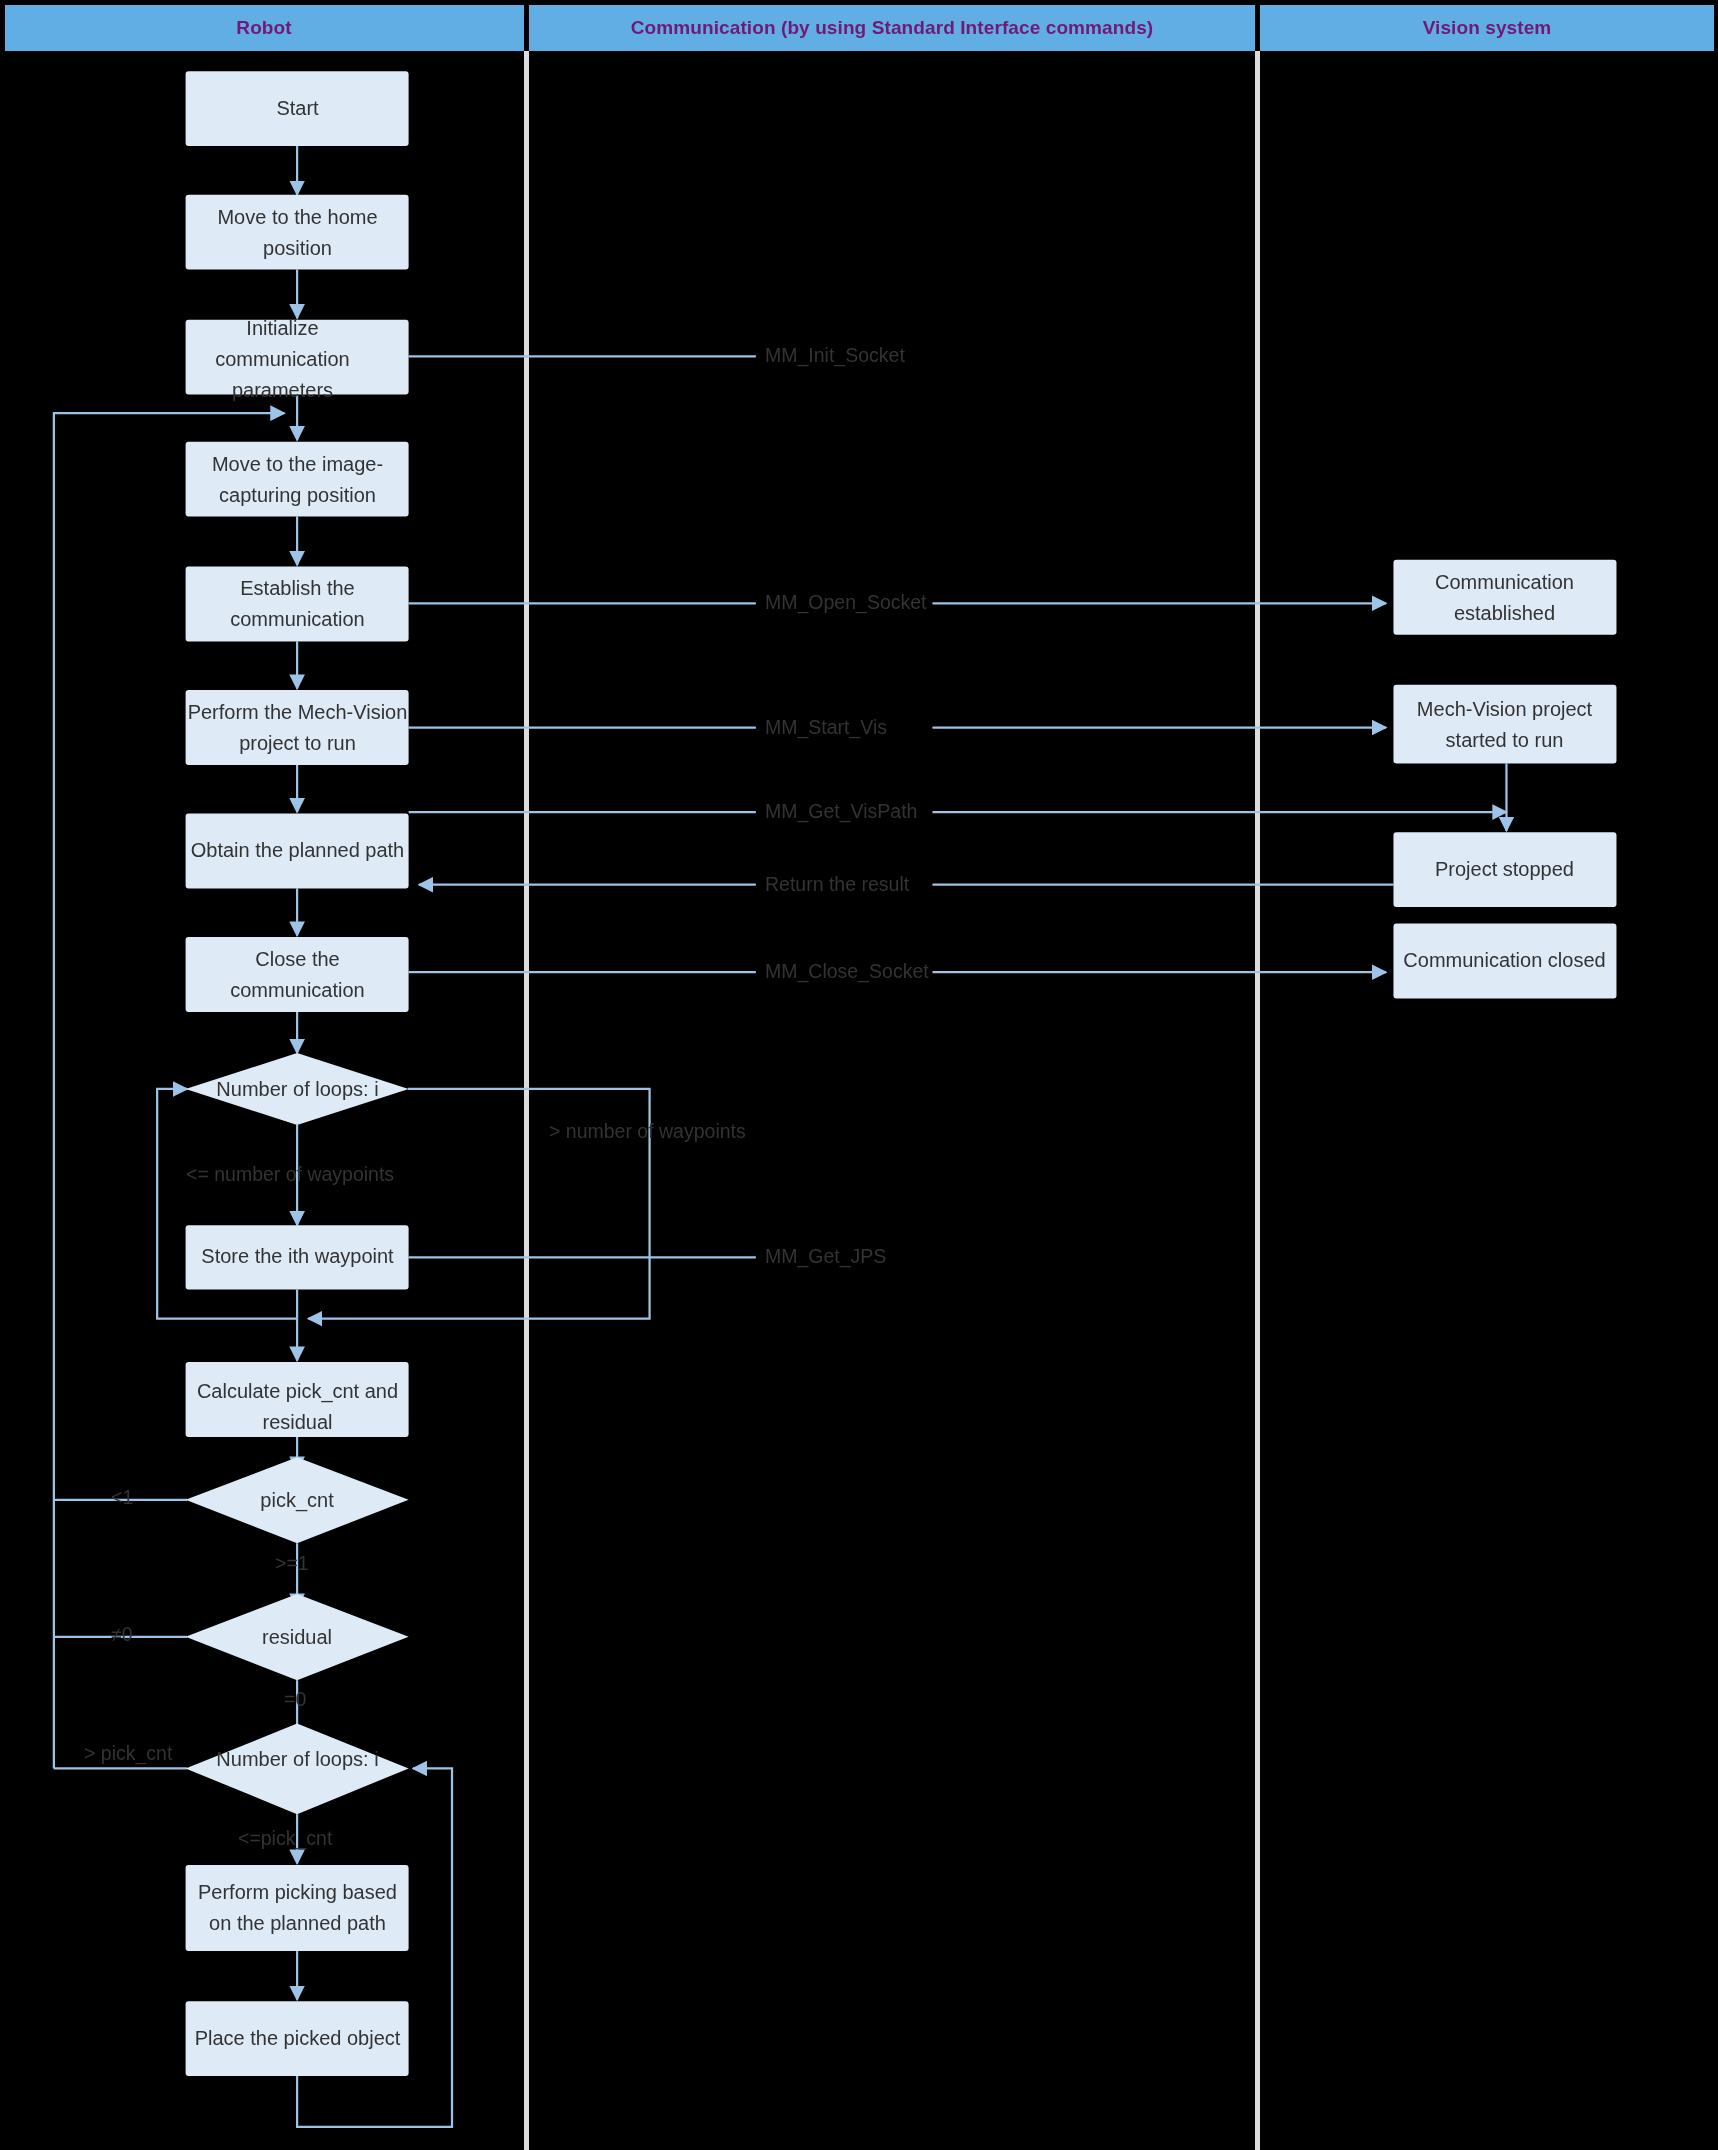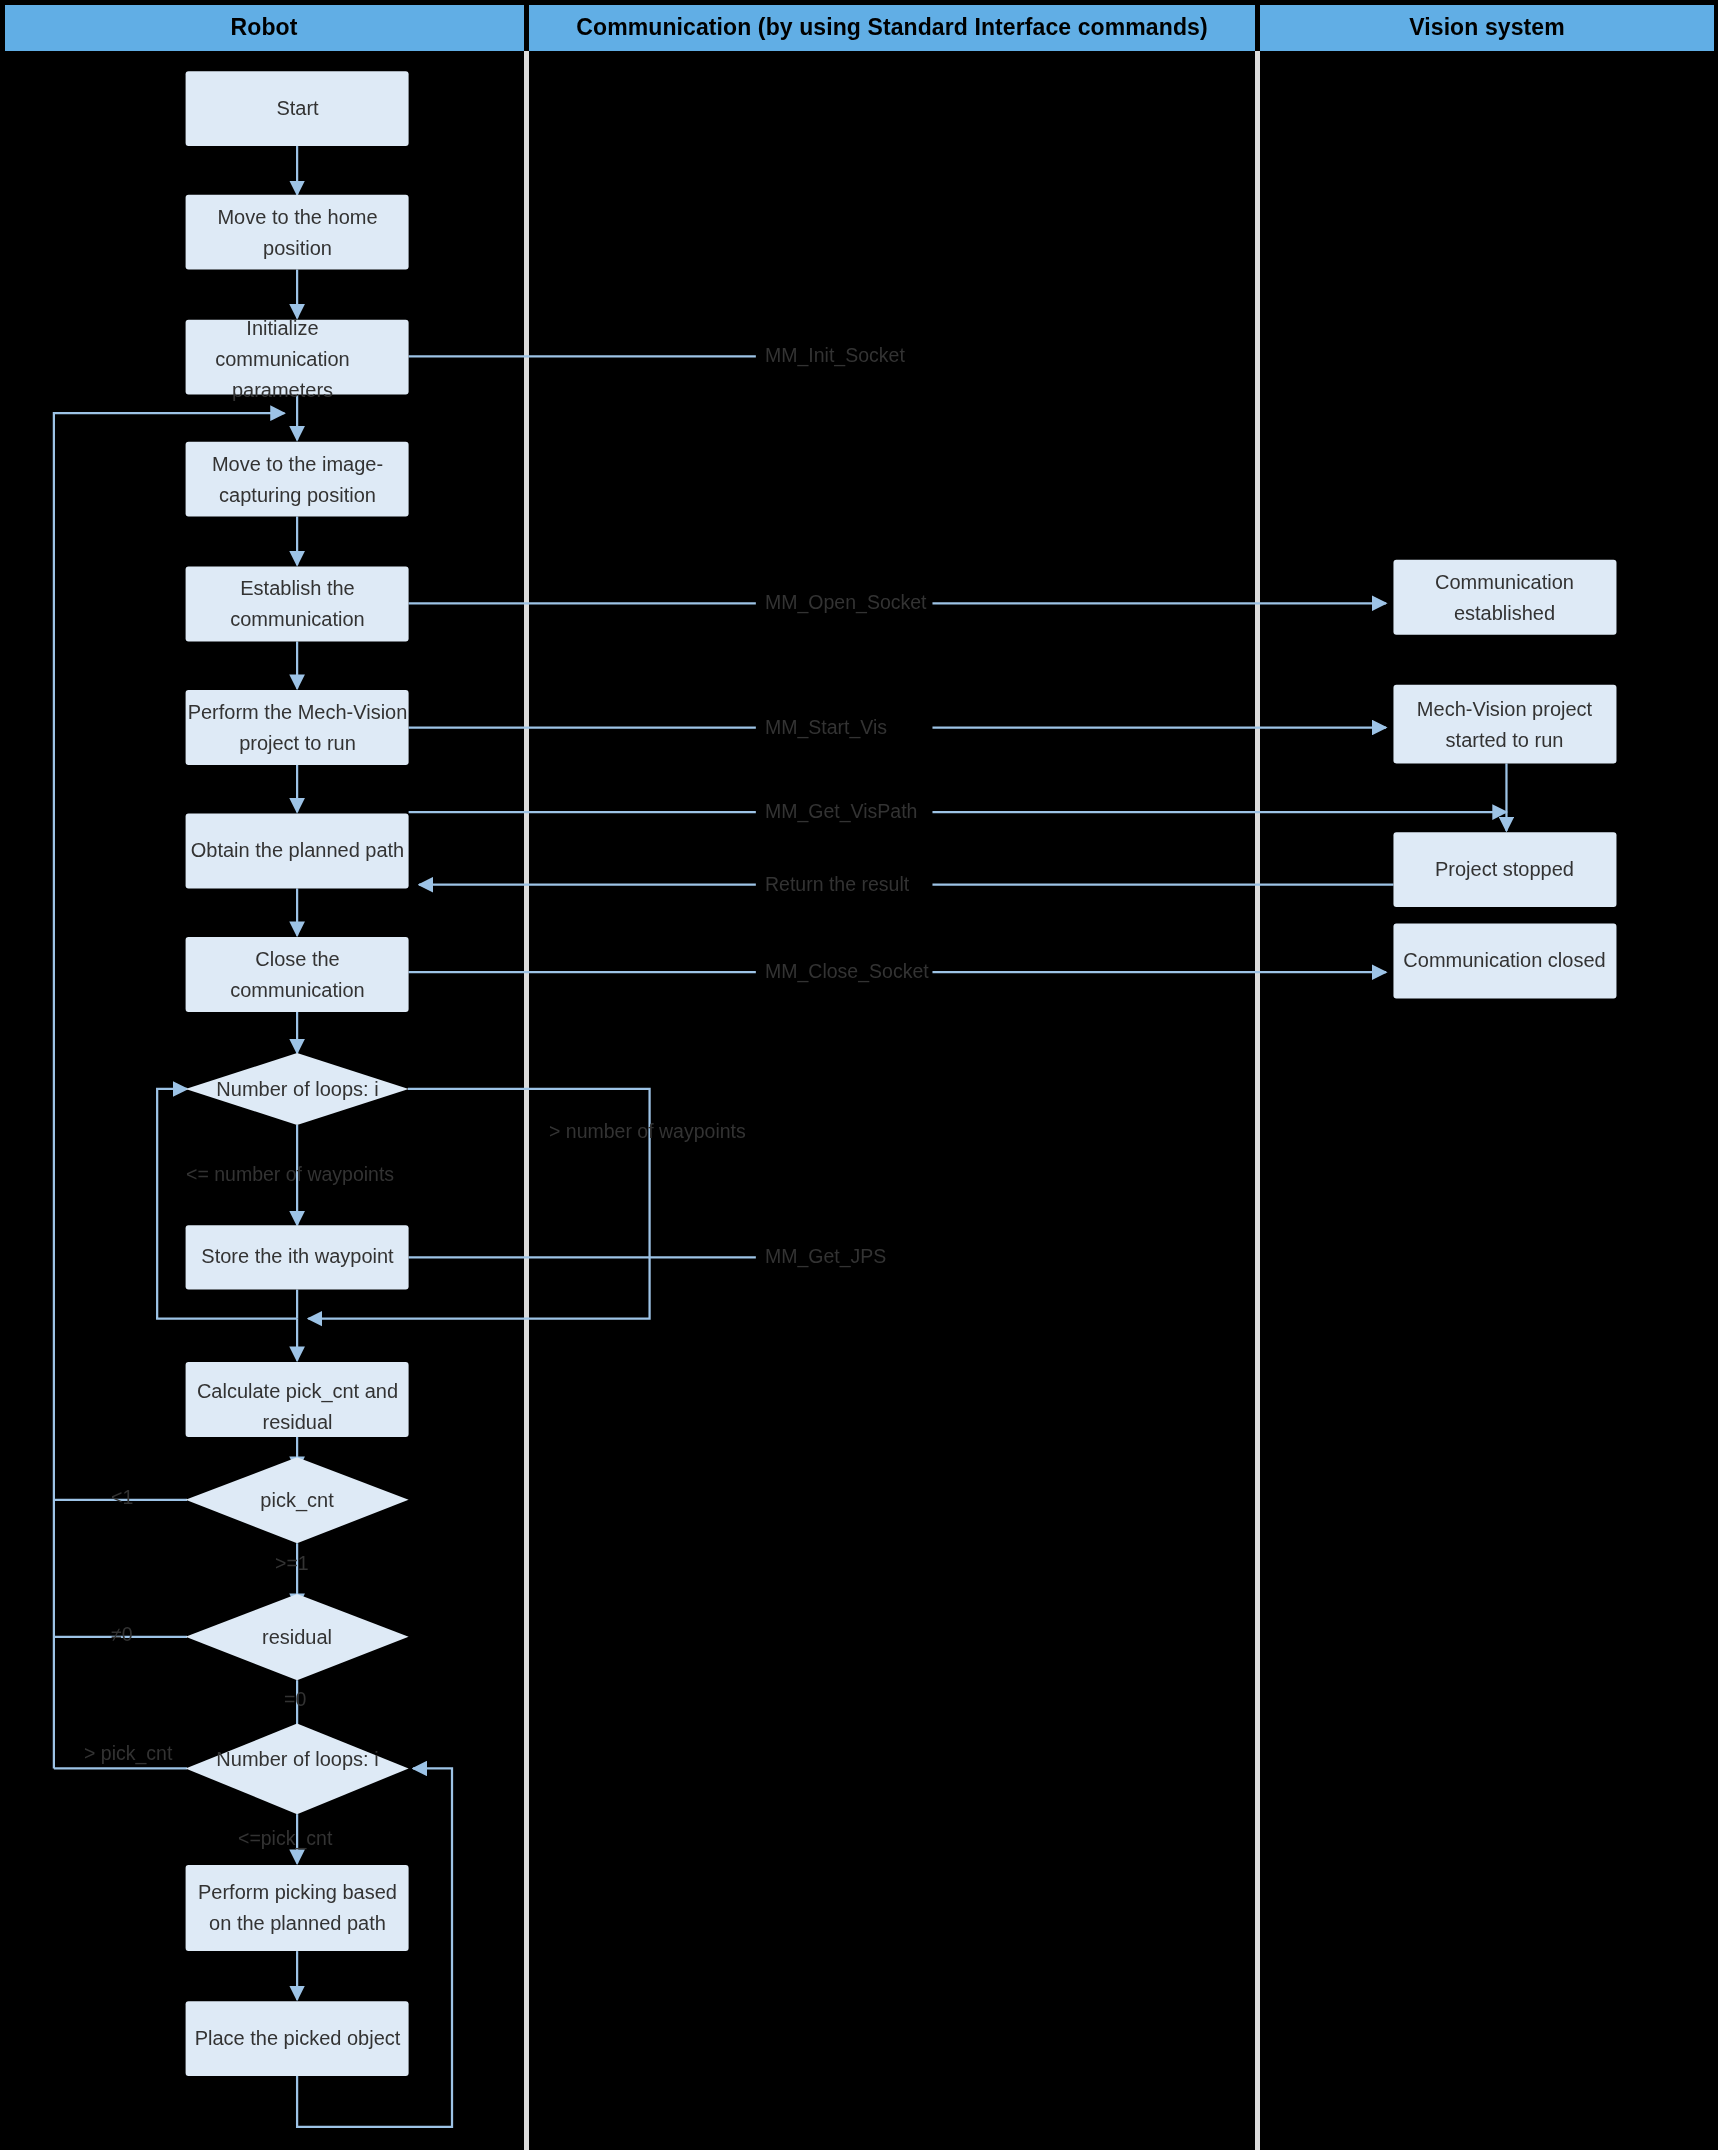--- a/index.html
+++ b/index.html
@@ -1,19 +1,19 @@
 <!DOCTYPE html>
 <html style="font-size:12px"><head>
 <meta charset="utf-8">
 <style>
   html,body{margin:0;padding:0;background:#000;}
   body{font-family:"Liberation Sans",sans-serif;}
   #stage{position:relative;width:1719px;height:2151px;background:#000;overflow:hidden;}
-  .lane-header{position:absolute;top:4.5px;height:46px;background:#61AEE5;color:#000000;
-    display:flex;align-items:center;justify-content:center;font-weight:bold;font-size:23px;
+  .lane-header{position:absolute;top:4.5px;height:46px;background:#61AEE5;color:#701a75;
+    display:flex;align-items:center;justify-content:center;font-weight:bold;font-size:19px;
     letter-spacing:0.1px;box-sizing:border-box;}
   .lane-div{position:absolute;top:51px;width:5.2px;background:#DCDCDC;}
   svg.layer{position:absolute;left:0;top:0;width:1719px;height:2151px;}
   .nodeLabel{position:absolute;display:flex;align-items:center;justify-content:center;
     text-align:center;color:#333333;font-size:20px;line-height:1.55;box-sizing:border-box;
     pointer-events:none;}
   .edgeLabel{position:absolute;color:#333333;font-size:19.5px;white-space:nowrap;
     line-height:1.3;pointer-events:none;}
 </style>
 </head>

